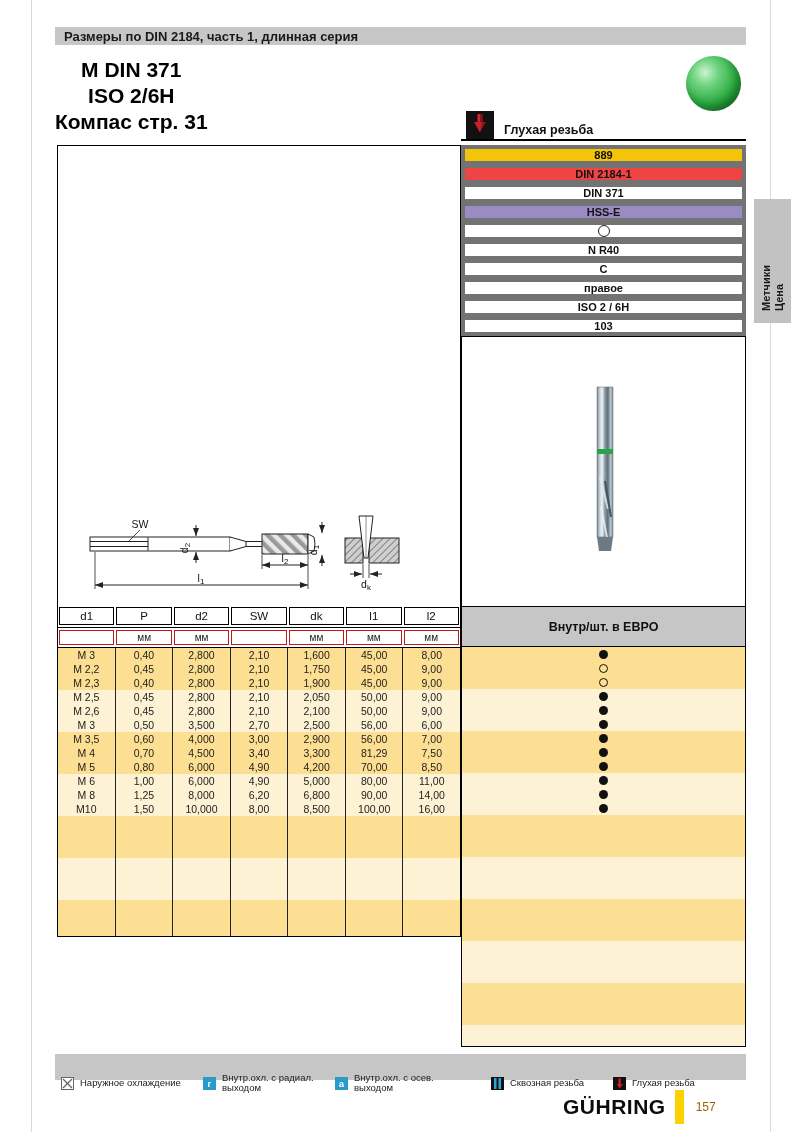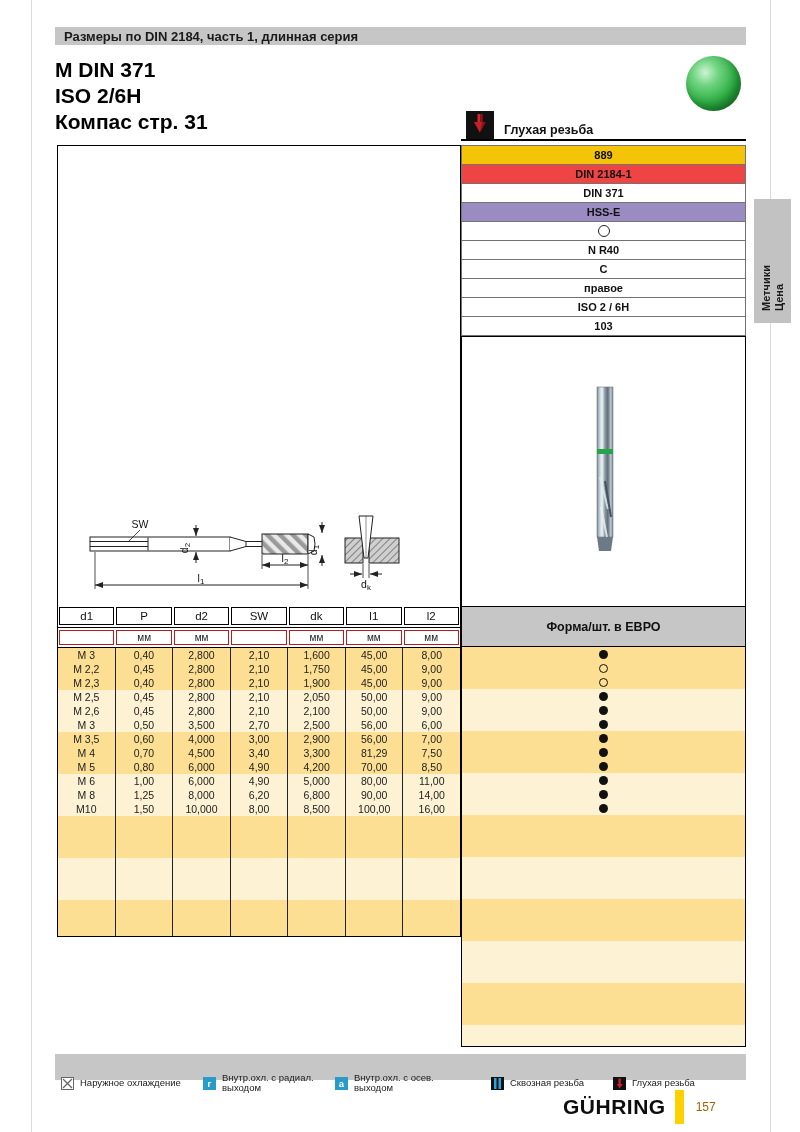--- a/index.html
+++ b/index.html
@@ -7,35 +7,35 @@
         font-family:"Liberation Sans",sans-serif;color:#111;overflow:hidden;
         --band-dark:#fcdf92;--band-light:#fdf2d3;--gray-bar:#c6c6c6;
         --legend-blue:#299bc8;--icon-red:#cf1f2a;--brand-yellow:#fdd000;}
   .abs{position:absolute;}
   .edge-l{left:31px;top:0;width:1px;height:1132px;background:#d9d9d9;}
   .edge-r{left:770px;top:0;width:1px;height:1132px;background:#d9d9d9;}
 
   #header-bar{left:55px;top:27px;width:691px;height:18px;background:var(--gray-bar);
     display:flex;align-items:center;padding-left:9px;box-sizing:border-box;
     font-weight:bold;font-size:13px;color:#1a1a1a;}
-  #title-block{left:55px;top:57px;font-weight:bold;font-size:21px;line-height:26px;color:#000;}
+  #title-block{left:55px;top:57px;font-weight:bold;font-size:21px;line-height:26px;color:#000;text-align:center;}
   #green-ball{left:686px;top:56px;width:55px;height:55px;border-radius:50%;
     background:radial-gradient(circle at 35% 30%, #cdf3d2 0%, #6fd480 25%, #2fae44 58%, #14702a 92%);
     box-shadow:inset -4px -5px 9px rgba(0,55,10,.35);}
 
   #badge{left:466px;top:111px;display:flex;align-items:flex-end;}
   #badge .blabel{margin-left:10px;font-weight:bold;font-size:12.5px;padding-bottom:2px;}
   #badge-rule{left:461px;top:139px;width:285px;height:2px;background:#000;}
 
   
   #props{left:150px;top:145px;width:596px;}
   .prop-row{display:flex;height:20px;margin-top:-1px;}
   .prop-row:first-child{margin-top:0;}
   .prop-label{flex:1;text-align:right;padding-right:8px;font-weight:bold;font-size:11px;line-height:19px;}
-  .prop-value{width:285px;box-sizing:border-box;border:1px solid #737373;text-align:center;
+  .prop-value{width:285px;box-sizing:border-box;border:4px solid #737373;text-align:center;
     font-weight:bold;font-size:11px;line-height:18px;display:flex;align-items:center;justify-content:center;}
   .ring{width:10px;height:10px;border:1.4px solid #222;border-radius:50%;background:#fff;display:inline-block;}
 
   
   #left-box{left:57px;top:145px;width:404px;height:792px;border:1px solid #000;box-sizing:border-box;background:#fff;}
   #drawing{position:absolute;left:4px;top:352px;}
   #drawing text{font-family:"Liberation Sans",sans-serif;font-size:10.5px;fill:#111;}
   #dim-table{position:absolute;left:0;right:0;top:459px;bottom:0;display:flex;flex-direction:column;}
   .thead{display:flex;height:22px;border-bottom:1px solid #000;}
   .hcell{flex:1;margin:2px 1px;border:1px solid #000;display:flex;align-items:center;justify-content:center;
@@ -383,21 +383,21 @@
       <rect x="5" y="2" width="16" height="150" fill="url(#metal)" stroke="#5a6570" stroke-width="0.5"></rect>
       <polygon points="5,152 21,152 19,166 7,166" fill="#6b7a85"></polygon>
       <line x1="8" y1="92" x2="16" y2="124" stroke="#dfe9ee" stroke-width="2" opacity="0.85"></line>
       <line x1="13" y1="96" x2="19" y2="132" stroke="#45535e" stroke-width="2"></line>
       <line x1="9" y1="122" x2="15" y2="152" stroke="#e8f0f4" stroke-width="2" opacity="0.85"></line>
       <rect x="5" y="64" width="16" height="5" fill="#27a348"></rect>
     </svg>
   </div>
 
   <div class="abs" id="price-head">
-    <span>Форма/шт. в ЕВРО</span>
+    <span>Внутр/шт. в ЕВРО</span>
   </div>
   <div class="abs" id="price-body">
     <div>
         <div class="prow band-dark">
           <span class="dot-filled"></span>
         </div>
         <div class="prow band-dark">
           <span class="dot-open"></span>
         </div>
         <div class="prow band-dark">

